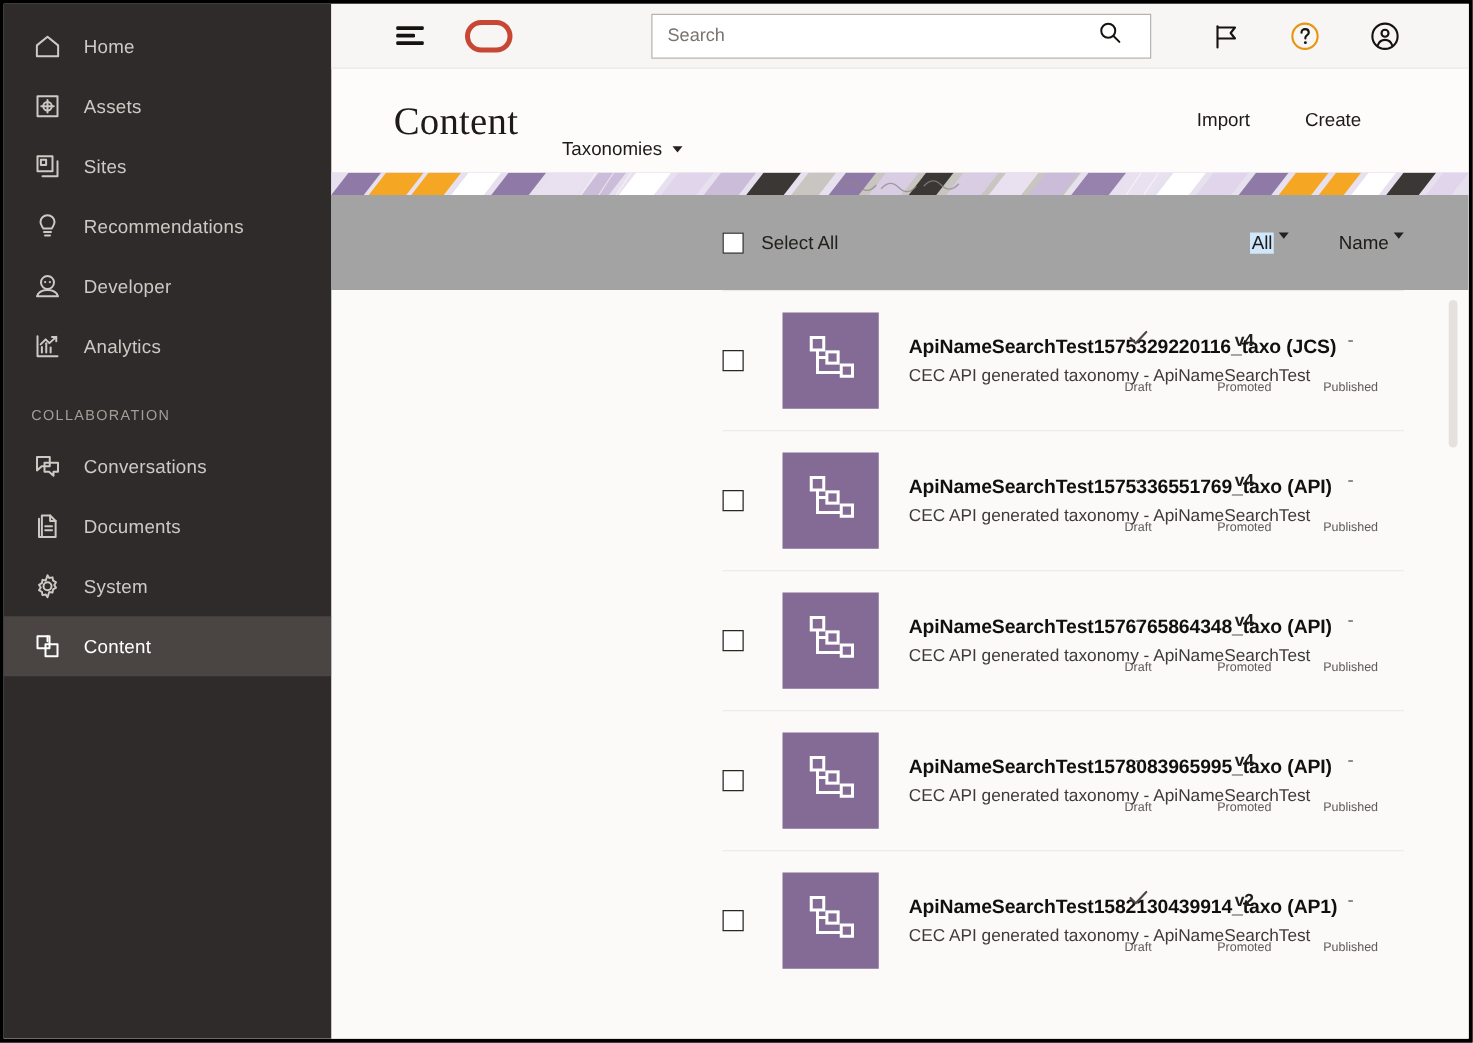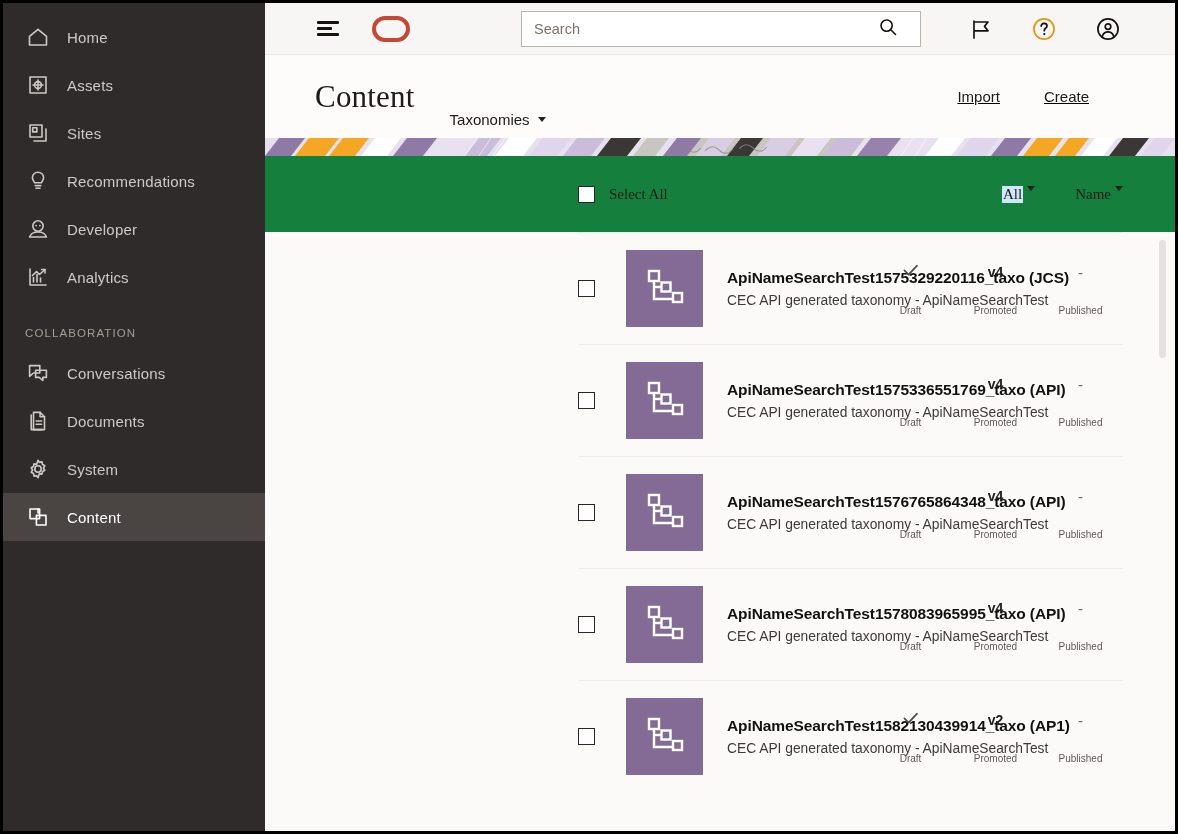--- a/index.html
+++ b/index.html
@@ -122,39 +122,38 @@
     display: flex; align-items: center; gap: 8px;
     cursor: pointer;
     margin-top: 45px;
   }
   .caret {
     width: 0; height: 0;
     border-left: 4.5px solid transparent;
     border-right: 4.5px solid transparent;
     border-top: 5.5px solid #25211d;
   }
-  .head-actions { margin-left: auto; display: flex; gap: 44px; text-decoration: underline; }
+  .head-actions { margin-left: auto; display: flex; gap: 44px; }
   .head-actions span { font-size: 15px; color: #1d1a17; cursor: pointer; }
 
   
   #banner {
     height: 18px; min-height: 18px;
     background: #ded7e6;
     overflow: hidden;
     position: relative;
   }
   #banner svg { display: block; }
 
   
   #list-toolbar {
     display: flex; align-items: center;
     height: 76px; min-height: 76px;
     padding: 0 52px 0 313px;
-    background: #15803d;
-    font-family: Liberation Serif, serif;
+    background: #a3a3a3;
   }
   .cbox {
     width: 17px; height: 17px; min-width: 17px;
     border: 1.8px solid #2b2622;
     background: #fff;
     cursor: pointer;
   }
   #select-all-label {
     margin-left: 14px;
     font-size: 15px; color: #23201c;

